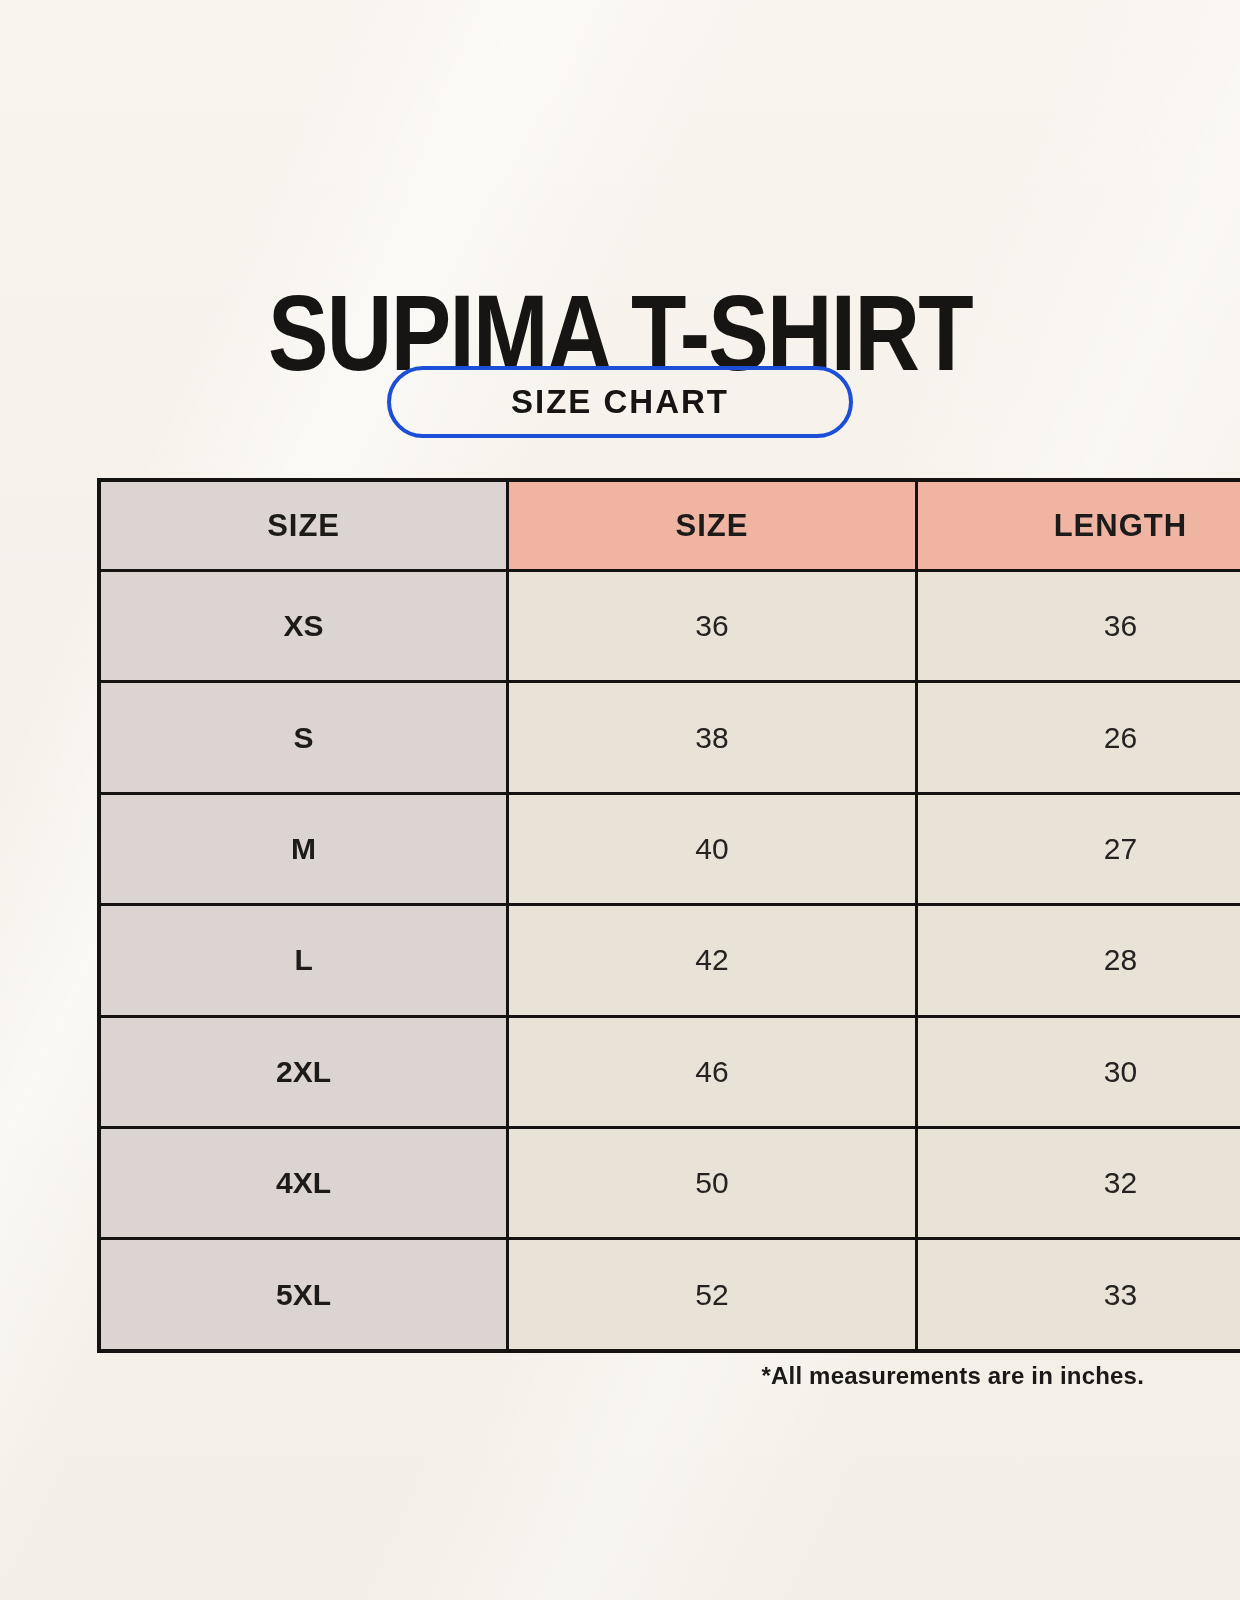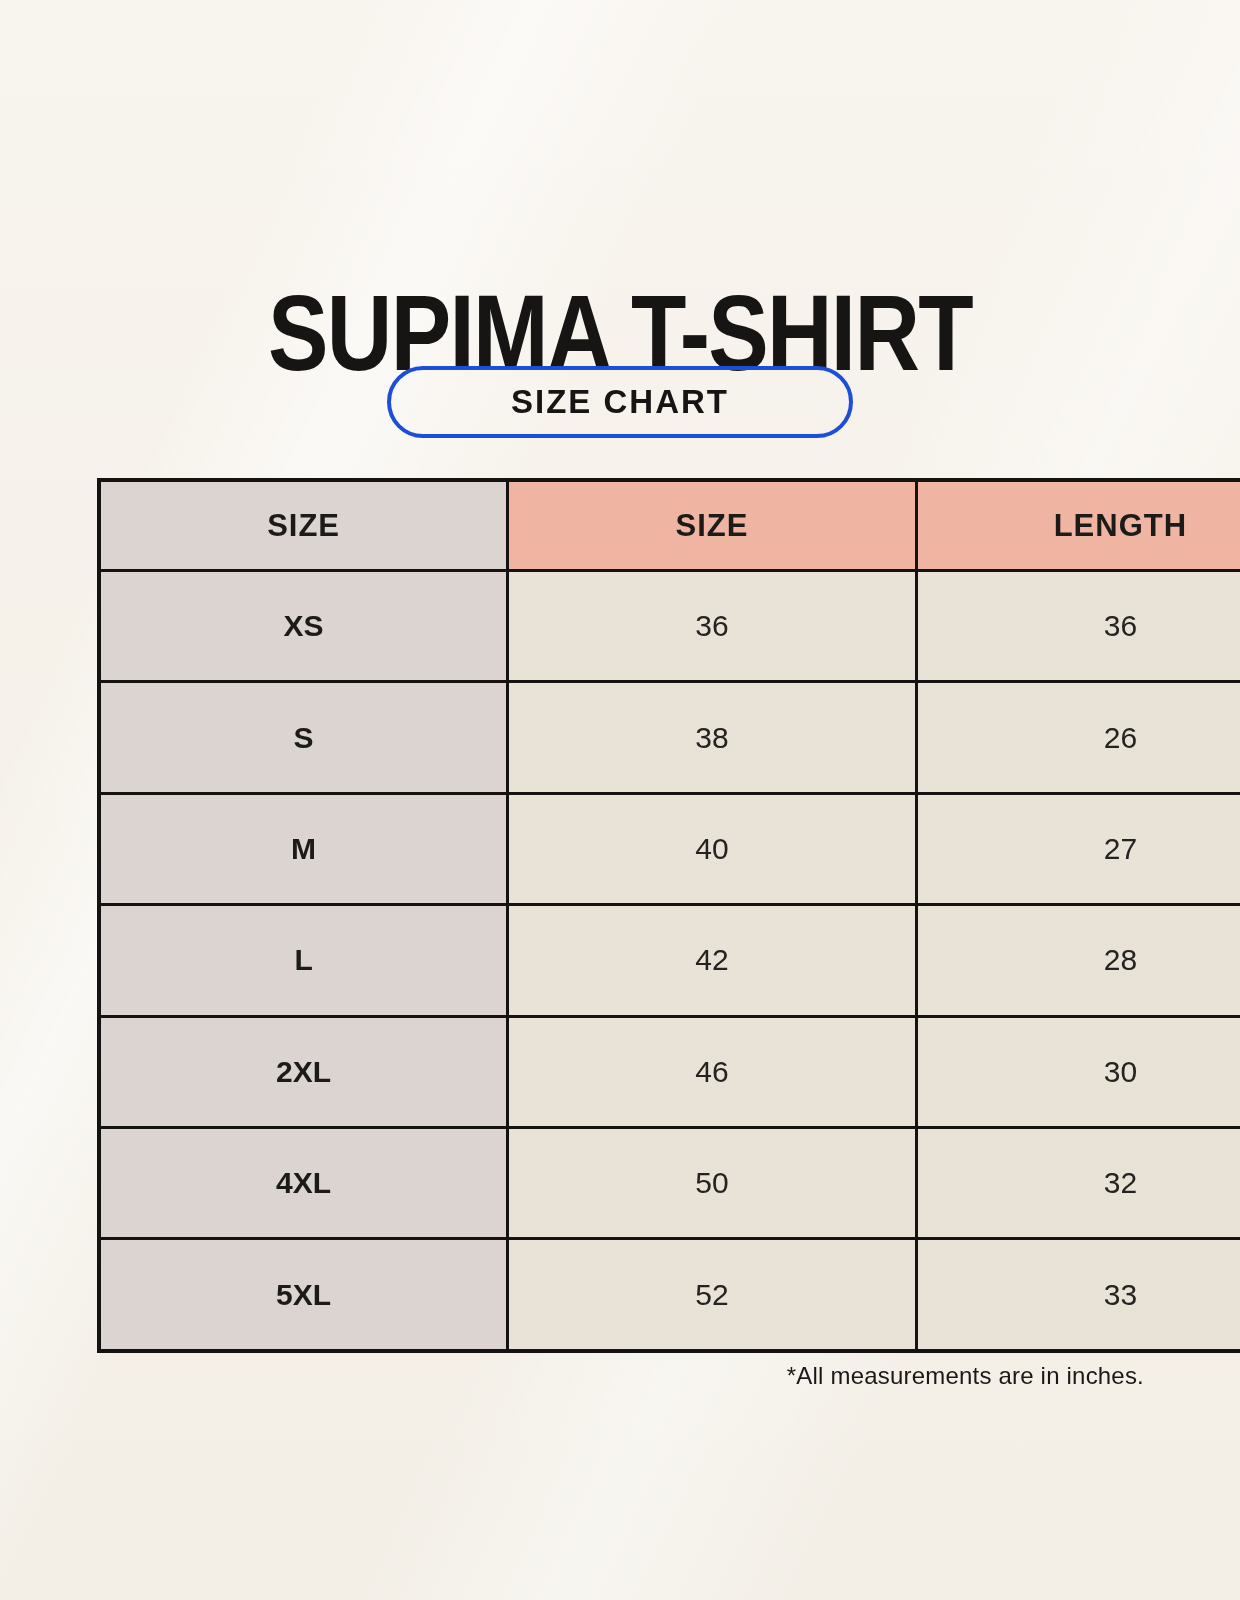--- a/index.html
+++ b/index.html
@@ -95,21 +95,21 @@
   .size-table tbody td.size-col {
     background: #dbd4d0;
     font-weight: 700;
     color: #1c1b1a;
   }
   .footnote {
     position: absolute;
     top: 1362px;
     right: 96px;
     font-size: 24px;
-    font-weight: 400;
+    font-weight: 700;
     letter-spacing: 0.2px;
     color: #1a1918;
     margin-left: 14px;
   }
 </style>
 </head>
 <body>
 
 <div class="bg-streaks"></div>
 

